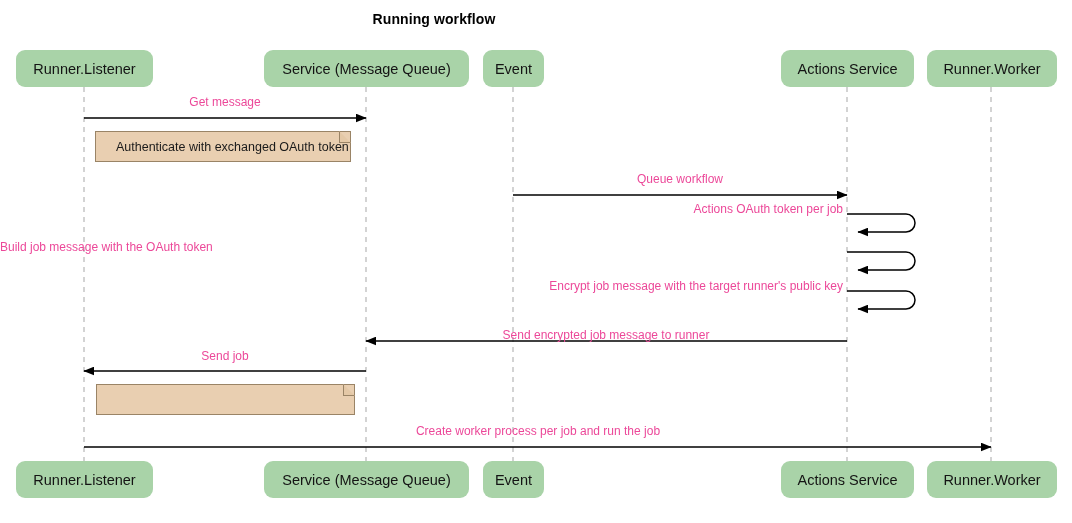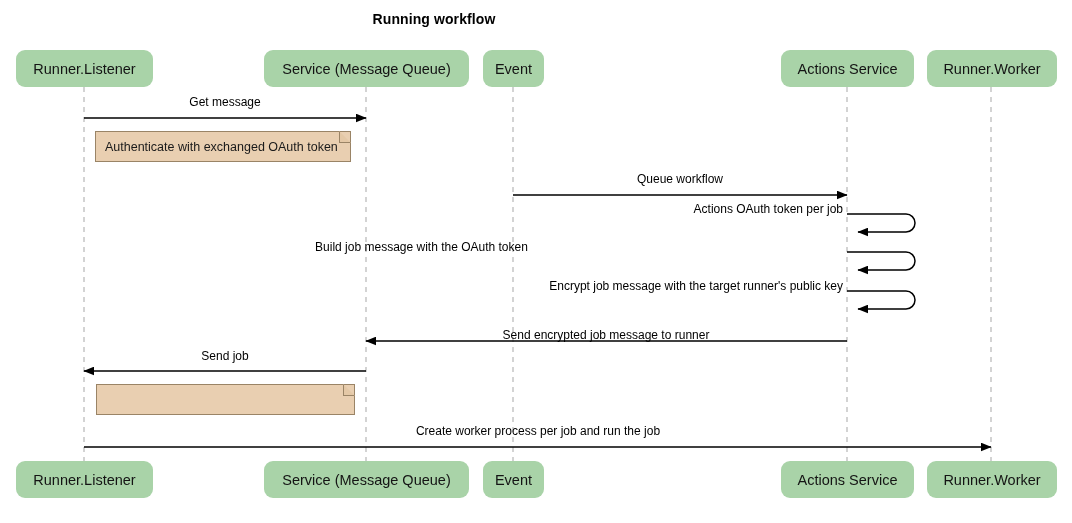--- a/index.html
+++ b/index.html
@@ -53,40 +53,40 @@
   .note {
     position: absolute;
     box-sizing: border-box;
     background: #e9cfb1;
     border: 1px solid #9a8466;
     display: flex;
     align-items: center;
     font-size: 12.5px;
     color: #1a1a1a;
     white-space: nowrap;
-    padding-left: 9px;
+    padding-left: 20px;
     height: 30px;
   }
   .note .fold {
     position: absolute;
     right: -1px;
     top: -1px;
     width: 11px;
     height: 11px;
     background: #ffffff;
     border-left: 1px solid #9a8466;
     border-bottom: 1px solid #9a8466;
     transform: skewX(0deg);
     clip-path: polygon(0 0, 100% 100%, 0 100%);
     background: #e4c8a6;
   }
   .msg-label {
     position: absolute;
     font-size: 12px;
-    color: #000000;
+    color: #ec4899;
     white-space: nowrap;
     transform: translateX(-50%);
   }
   .msg-label.right-anchored {
     transform: none;
   }
 </style>
 </head>
 <body>
 
@@ -159,20 +159,20 @@
         <span>Authenticate with exchanged OAuth token</span>
       </div>
       <div class="note" style="left: 96px; top: 384px; width: 259px; height: 31px; background: rgb(233, 207, 177); border-color: rgb(154, 132, 102); position: absolute;">
         <span class="fold"></span>
       </div>
     </div>
   <div id="labels-layer">
       <div class="msg-label" style="top: 95px; left: 225px;">Get message</div>
       <div class="msg-label" style="top: 172px; left: 680px;">Queue workflow</div>
       <div class="msg-label right-anchored" style="top: 202px; left: 0px; width: 847px; text-align: right; padding-right: 4px; box-sizing: border-box;">Actions OAuth token per job</div>
-      <div class="msg-label right-anchored" style="top: 240px; left: 0px; width: 847px; text-align: center; padding-right: 4px; box-sizing: border-box;">Build job message with the OAuth token</div>
+      <div class="msg-label right-anchored" style="top: 240px; left: 0px; width: 847px; text-align: left; padding-right: 4px; box-sizing: border-box;">Build job message with the OAuth token</div>
       <div class="msg-label right-anchored" style="top: 279px; left: 0px; width: 847px; text-align: right; padding-right: 4px; box-sizing: border-box;">Encrypt job message with the target runner's public key</div>
       <div class="msg-label" style="top: 328px; left: 606px;">Send encrypted job message to runner</div>
       <div class="msg-label" style="top: 349px; left: 225px;">Send job</div>
       <div class="msg-label" style="top: 424px; left: 538px;">Create worker process per job and run the job</div>
     </div>
 
 </div>
 
 </body></html>

